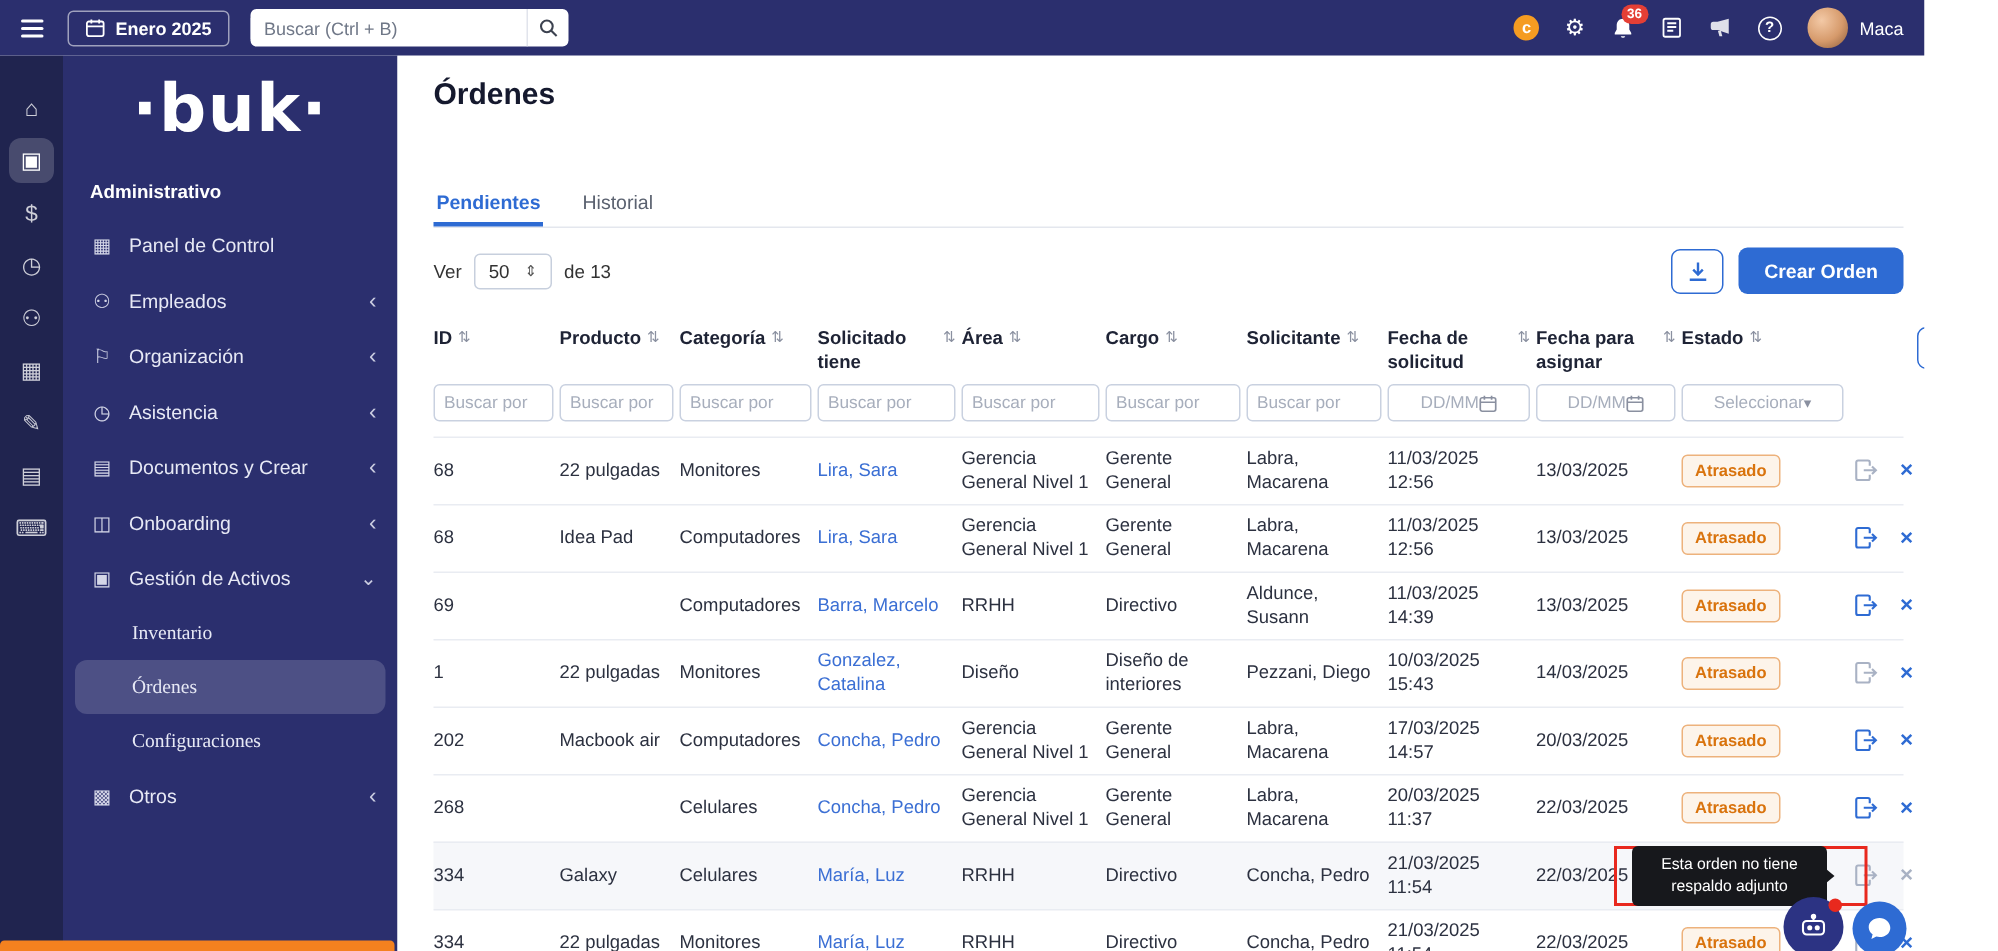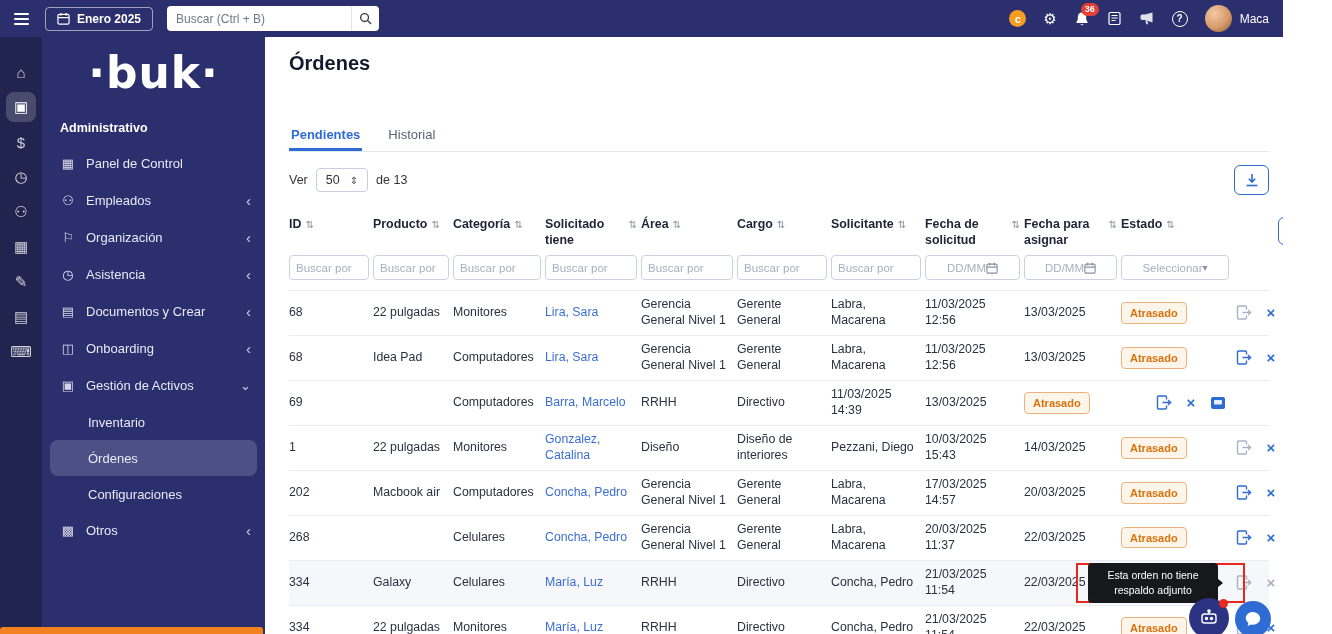--- a/index.html
+++ b/index.html
@@ -36,21 +36,21 @@
   
   .menu { width:223px; background:#2b2f6e; color:#fff; display:flex; flex-direction:column; flex:none; position:relative; }
   .logo { font-size:44px; font-weight:bold; text-align:center; margin-top:12px; letter-spacing:1px; line-height:1.1; font-family:"DejaVu Sans", sans-serif; }
   .section { font-size:12.5px; font-weight:bold; padding:24px 18px 8px; }
   .menu-items { flex:1; overflow:hidden; font-size:13px; margin-top:2px; }
   .mi { display:flex; align-items:center; gap:10px; padding:0 14px 0 18px; height:37px; color:#e7e9f5; cursor:pointer; }
   .mi .mic { width:16px; text-align:center; font-size:13px; opacity:.9; flex:none; }
   .mi .mlabel { flex:1; white-space:nowrap; overflow:hidden; }
   .chev { font-size:15px; opacity:.85; line-height:1; }
   .chev.down { font-size:13px; }
-  .mi.sub { padding-left:46px; height:36px; }
+  .mi.sub { padding-left:46px; height:36px;font-family:Liberation Serif, serif; }
   .mi.active { margin:0 8px; border-radius:8px; background:rgba(255,255,255,.16); }
   .mi.sub.active { padding-left:38px; }
 
   
   .content { flex:1; background:#fff; padding:13px 14px 0 24px; overflow:hidden; position:relative; }
   h1 { font-size:20px; color:#15192e; margin:2px 0 12px; font-weight:bold; }
   .tabs { display:flex; gap:24px; border-bottom:1px solid #e4e7ee; align-items:flex-end; }
   .tab { padding:4px 2px 9px; font-size:13px; color:#5b6270; cursor:pointer; }
   .tab.active { color:#2e6bd3; font-weight:bold; border-bottom:3px solid #2e6bd3; padding-bottom:6px;margin-top:36px; }
 
@@ -247,20 +247,21 @@
         </div>
         <div class="ctrl-right">
           <button class="dl">
               <span class="ticon">
                 <svg width="14" height="14" viewBox="0 0 14 14" fill="none" stroke="#2e6bd3" stroke-width="1.6">
                   <path d="M7 1v7.5M3.8 5.8L7 9l3.2-3.2"></path>
                   <path d="M1.5 12.5h11"></path>
                 </svg>
               </span>
             </button>
+          <button class="create">Crear Orden</button>
         </div>
       </div>
 
       <div class="table">
         <div class="thead">
             <div class="th">
               <span>ID</span>
               <span class="sort">⇅</span>
             </div>
             <div class="th">
@@ -402,20 +403,21 @@
                 </button>
               </div>
             </div>
             <div class="tr">
               <div class="td">69</div>
               <div class="td"></div>
               <div class="td">Computadores</div>
               <div class="td"><span class="link">Barra, Marcelo</span></div>
               <div class="td">RRHH</div>
               <div class="td">Directivo</div>
+              <div class="td">Aldunce, Susann</div>
               <div class="td">11/03/2025 14:39</div>
               <div class="td">13/03/2025</div>
               <div class="td"><span class="badge orange">Atrasado</span></div>
               <div class="acts">
                 <button class="act a-export">
                   <svg width="16" height="15" viewBox="0 0 16 15" fill="none" stroke="currentColor" stroke-width="1.4">
                     <path d="M10.5 4.5V2.2A1.2 1.2 0 0 0 9.3 1H2.7A1.2 1.2 0 0 0 1.5 2.2v10.6A1.2 1.2 0 0 0 2.7 14h6.6a1.2 1.2 0 0 0 1.2-1.2v-2.3"></path>
                     <path d="M6.5 7.5h8M12 5l2.6 2.5L12 10"></path>
                   </svg>
                 </button>

